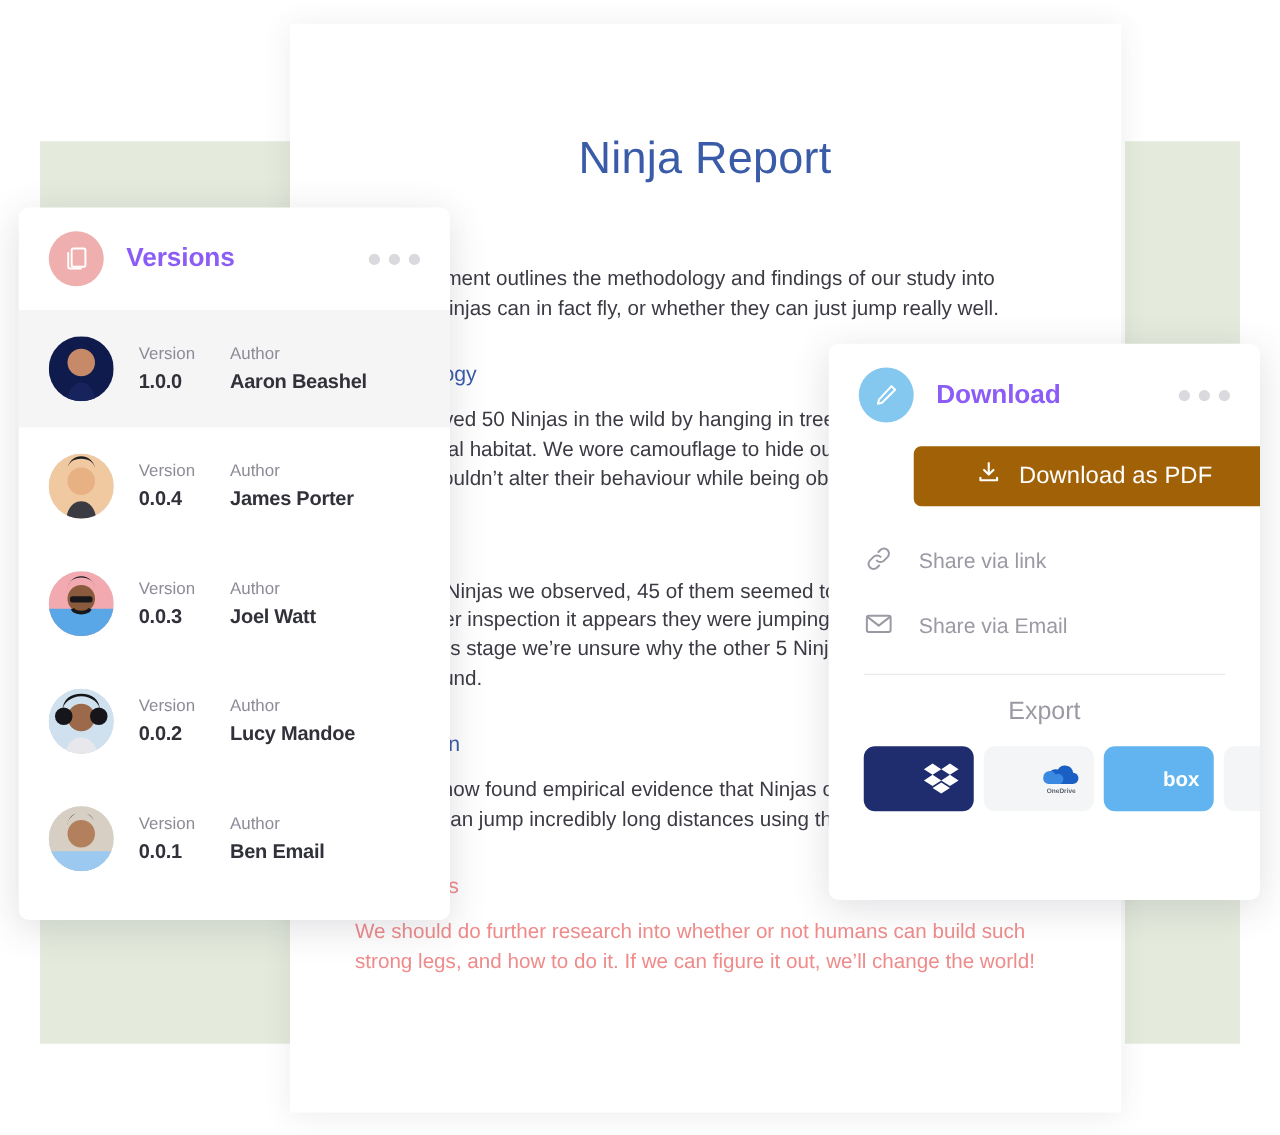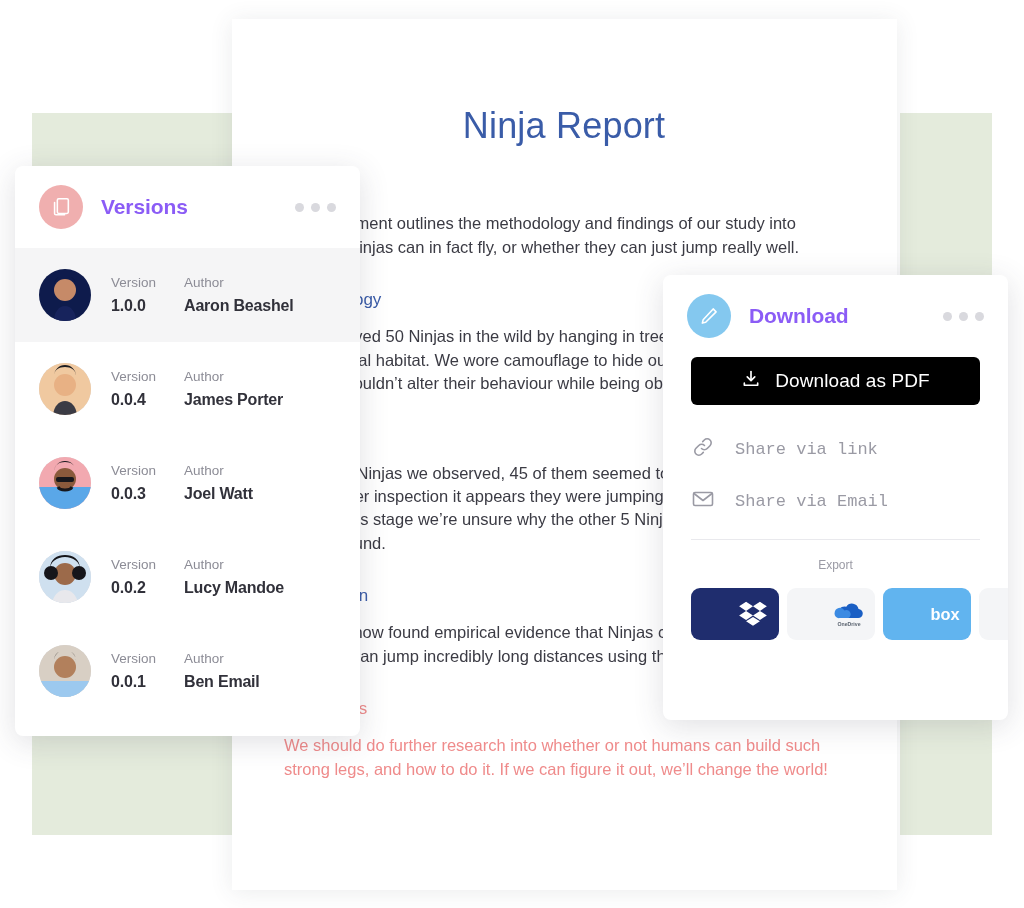--- a/index.html
+++ b/index.html
@@ -164,53 +164,53 @@
   .actions-body {
     padding: 0 28px;
   }
   .btn-download {
     display: flex;
     align-items: center;
     justify-content: center;
     gap: 14px;
     height: 48px;
     border-radius: 6px;
-    background: #000000;
+    background: #a16207;
     color: #ffffff;
     font-size: 19px;
     font-weight: 400;
     letter-spacing: 0.1px;
     border: none;
     width: 100%;
     cursor: pointer;
     box-sizing: border-box;
     font-family: "Liberation Sans", sans-serif;
+    margin-left: 40px;
   }
   .share-row {
     display: flex;
     align-items: center;
     gap: 20px;
     height: 52px;
     cursor: pointer;
-    font-family: Liberation Mono, monospace;
   }
   .share-row:first-of-type { margin-top: 18px; }
   .share-label {
     font-size: 17px;
     color: #9a9aa4;
     font-weight: 400;
   }
   .divider {
     height: 1px;
     background: #e9e9ed;
     margin: 12px 0 0 0;
   }
   .export-label {
     text-align: center;
-    font-size: 12px;
+    font-size: 20px;
     color: #9a9aa4;
     margin: 18px 0 16px 0;
   }
   .export-row {
     display: flex;
     align-items: center;
     justify-content: space-between;
     gap: 8px;
     padding-bottom: 4px;
   }

